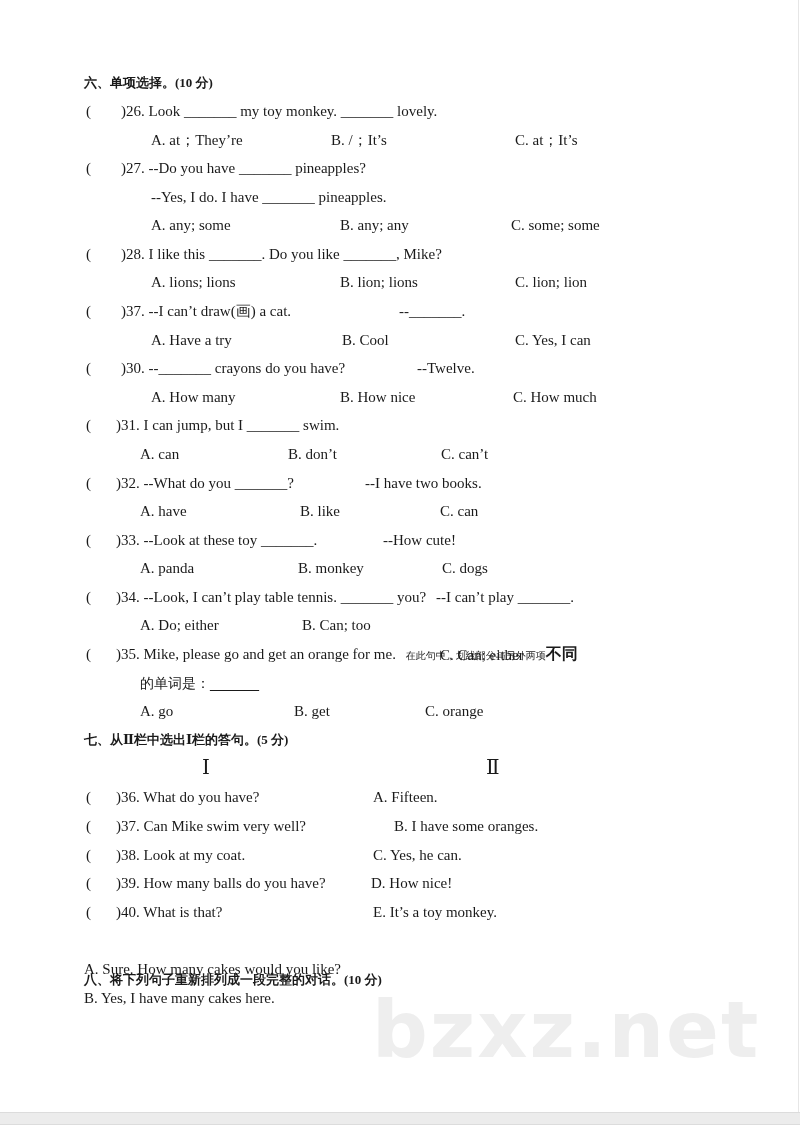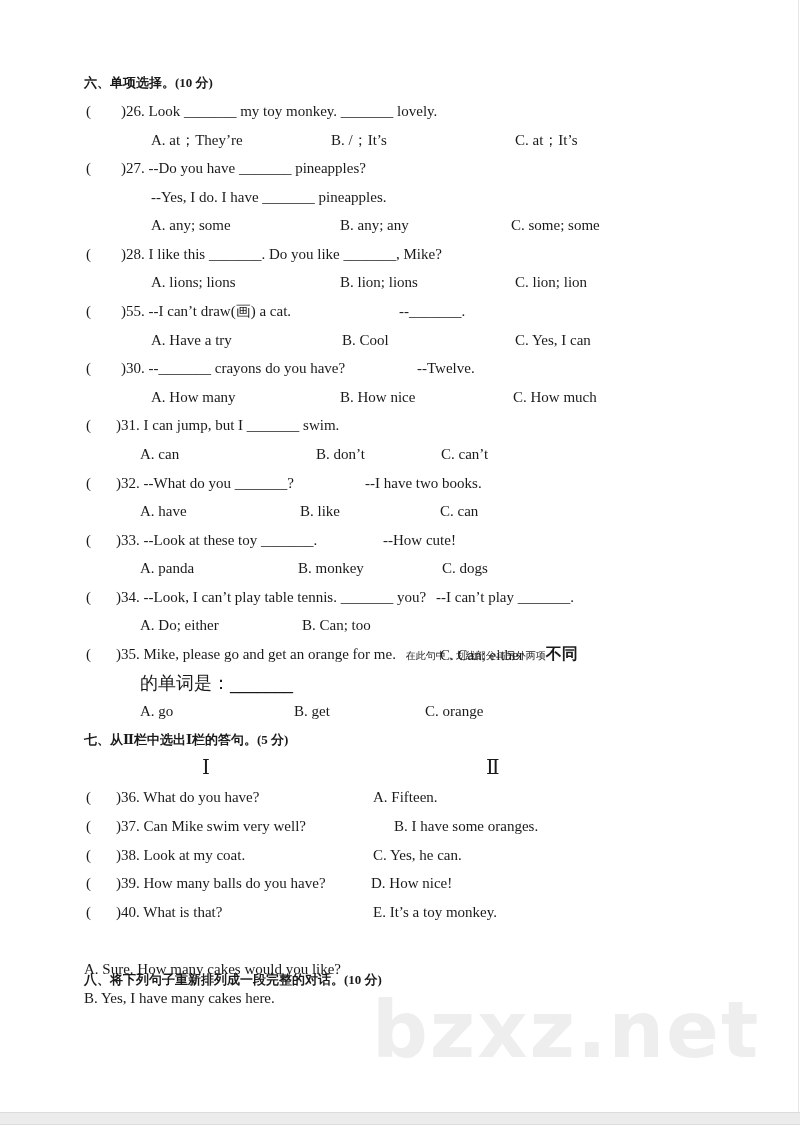--- a/index.html
+++ b/index.html
@@ -48,37 +48,37 @@
   <div class="abs" style="left:340px;top:216px;">B. any; any</div>
   <div class="abs" style="left:511px;top:216px;">C. some; some</div>
 
   <div class="abs" style="left:86px;top:245px;">(</div>
   <div class="abs" style="left:121px;top:245px;">)28. I like this _______. Do you like _______, Mike?</div>
   <div class="abs" style="left:151px;top:273px;">A. lions; lions</div>
   <div class="abs" style="left:340px;top:273px;">B. lion; lions</div>
   <div class="abs" style="left:515px;top:273px;">C. lion; lion</div>
 
   <div class="abs" style="left:86px;top:302px;">(</div>
-  <div class="abs" style="left:121px;top:302px;">)55. --I can’t draw(画) a cat.</div>
+  <div class="abs" style="left:121px;top:302px;">)37. --I can’t draw(画) a cat.</div>
   <div class="abs" style="left:399px;top:302px;">--_______.</div>
   <div class="abs" style="left:151px;top:331px;">A. Have a try</div>
   <div class="abs" style="left:342px;top:331px;">B. Cool</div>
   <div class="abs" style="left:515px;top:331px;">C. Yes, I can</div>
 
   <div class="abs" style="left:86px;top:359px;">(</div>
   <div class="abs" style="left:121px;top:359px;">)30. --_______ crayons do you have?</div>
   <div class="abs" style="left:417px;top:359px;">--Twelve.</div>
   <div class="abs" style="left:151px;top:388px;">A. How many</div>
   <div class="abs" style="left:340px;top:388px;">B. How nice</div>
   <div class="abs" style="left:513px;top:388px;">C. How much</div>
 
   <div class="abs" style="left:86px;top:416px;">(</div>
   <div class="abs" style="left:116px;top:416px;">)31. I can jump, but I _______ swim.</div>
   <div class="abs" style="left:140px;top:445px;">A. can</div>
-  <div class="abs" style="left:316px;top:445px;">B. don’t</div>
+  <div class="abs" style="left:288px;top:445px;">B. don’t</div>
   <div class="abs" style="left:441px;top:445px;">C. can’t</div>
 
   <div class="abs" style="left:86px;top:474px;">(</div>
   <div class="abs" style="left:116px;top:474px;">)32. --What do you  _______?</div>
   <div class="abs" style="left:365px;top:474px;">--I have two books.</div>
   <div class="abs" style="left:140px;top:502px;">A. have</div>
   <div class="abs" style="left:300px;top:502px;">B. like</div>
   <div class="abs" style="left:440px;top:502px;font-family:Liberation Serif, serif;">C. can</div>
 
   <div class="abs" style="left:86px;top:531px;">(</div>
@@ -93,21 +93,21 @@
   <div class="abs" style="left:436px;top:588px;">--I can’t play _______.</div>
   <div class="abs" style="left:140px;top:616px;">A. Do; either</div>
   <div class="abs" style="left:302px;top:616px;">B. Can; too</div>
   <div class="abs" style="left:440px;top:616px;margin-top:30px;">C. Can; either</div>
 
   <div class="abs" style="left:86px;top:645px;">(</div>
   <div class="abs" style="left:116px;top:645px;">
     <span>)35. Mike, please go and get an orange for me.</span>
     <span style="margin-left:6px;font-family:Liberation Sans, sans-serif;font-size:10px;">在此句中，划线部分与另外两项</span><span style="font-family:'DejaVu Sans',sans-serif;font-size:16px;font-weight:bold;">不同</span>
   </div>
-  <div class="abs" style="left:140px;top:674px;font-family:'DejaVu Sans',sans-serif;font-size:18px;">的单词是：_______</div>
+  <div class="abs" style="left:140px;top:674px;font-family:'DejaVu Sans',sans-serif;font-size:14px;">的单词是：_______</div>
   <div class="abs" style="left:140px;top:702px;">A. go</div>
   <div class="abs" style="left:294px;top:702px;">B. get</div>
   <div class="abs" style="left:425px;top:702px;">C. orange</div>
 
   <div class="abs heading" style="left:84px;top:731px;">七、从Ⅱ栏中选出Ⅰ栏的答句。(5 分)</div>
   <div class="abs numeral" style="left:202px;top:758px;">Ⅰ</div>
   <div class="abs numeral" style="left:486px;top:758px;">Ⅱ</div>
 
   <div class="abs" style="left:86px;top:788px;">(</div>
   <div class="abs" style="left:116px;top:788px;">)36. What do you have?</div>

